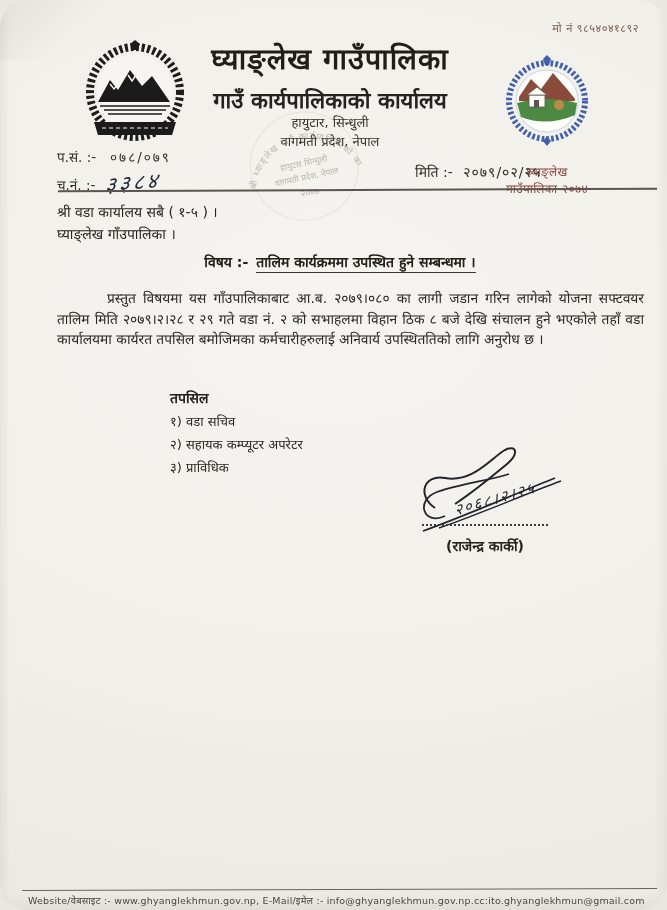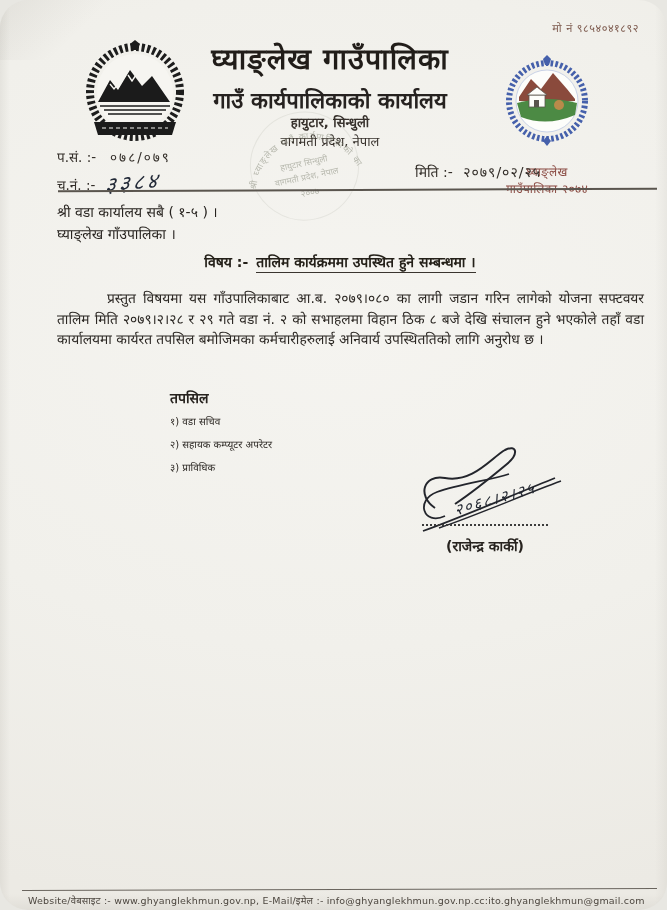--- a/index.html
+++ b/index.html
@@ -32,21 +32,21 @@
   }
   .rule{height:1.5px;background:#5a554e;transform:rotate(-0.25deg);}
   .addressee{font-size:14px;color:#27231f;line-height:21px;}
   .subject{font-size:14px;font-weight:bold;color:#242019;}
   .subject .underl{border-bottom:1.4px solid #3a352f;padding-bottom:2px;margin-left:8px;}
   .bodytext{
     font-size:13.8px;line-height:20.6px;text-align:justify;
     text-indent:50px;color:#2c2824;
   }
   .schedhead{font-size:14px;font-weight:bold;color:#27231f;}
-  .scheditem{font-size:10px;color:#2c2824;line-height:23px;}
+  .scheditem{font-size:13px;color:#2c2824;line-height:23px;}
   .dotted{border-bottom:2.5px dotted #3c3c3c;}
   .signame{font-size:14px;font-weight:bold;color:#27231f;}
   .sigdesig{font-size:14px;font-weight:bold;color:#27231f;}
   .sigdate{
     font-size:15px;color:#20252f;font-style:italic;letter-spacing:2px;
     transform:rotate(-16deg) skewX(-6deg);display:inline-block;
   }
   .footer{font-size:9.5px;color:#4c463f;letter-spacing:0.2px;}
   .footrule{height:1px;background:#6a655e;transform:rotate(-0.2deg);}
   .stamp{opacity:0.5;transform:rotate(-12deg);}
@@ -74,21 +74,21 @@
       <path d="M30,44 L34,49 L38,44" fill="none" stroke="#f6f5f1" stroke-width="1.4"></path>
       <path d="M48,35 L52,41 L56,35" fill="none" stroke="#f6f5f1" stroke-width="1.4"></path>
       <path d="M20,66 H90 M24,70 H86 M28,74 H82" stroke="#1b1b1b" stroke-width="1.6"></path>
       <path d="M14,82 L96,82 L92,95 L18,95 Z" fill="#1b1b1b"></path>
       <path d="M22,88 H88" stroke="#f6f5f1" stroke-width="1.2" stroke-dasharray="4 3"></path>
     </svg>
   </div>
 
   <div class="abs center title" style="left:120px;top:38px;width:420px;">घ्याङ्लेख गाउँपालिका</div>
   <div class="abs center subtitle" style="left:120px;top:84px;width:420px;">गाउँ कार्यपालिकाको कार्यालय</div>
-  <div class="abs center addr" style="left:120px;top:113px;width:420px;font-weight:bold;">हायुटार, सिन्धुली</div>
+  <div class="abs center addr" style="left:120px;top:113px;width:420px;">हायुटार, सिन्धुली</div>
   <div class="abs center addr" style="left:120px;top:132px;width:420px;">वागमती प्रदेश, नेपाल</div>
 
   <div class="abs center" style="left:495px;top:55px;width:104px;">
     <svg width="100" height="104" viewBox="0 0 100 104">
       <circle cx="50" cy="46" r="38" fill="none" stroke="#4560ab" stroke-width="6" stroke-dasharray="2.6 2.2"></circle>
       <circle cx="50" cy="46" r="31" fill="#fdfdfa" stroke="#c9d2e6" stroke-width="1"></circle>
       <path d="M46,4 l4,-4 l4,4 l-2,6 l-4,0 Z" fill="#4560ab"></path>
       <path d="M22,42 L34,24 L44,34 L56,18 L70,34 L78,44 L78,46 L22,46 Z" fill="#8a4a3c"></path>
       <path d="M20,48 Q50,40 80,48 L78,60 Q50,72 24,62 Z" fill="#4c8a44"></path>
       <rect x="32" y="40" width="16" height="12" fill="#fdfdfa" stroke="#5a554e" stroke-width="0.8"></rect>

